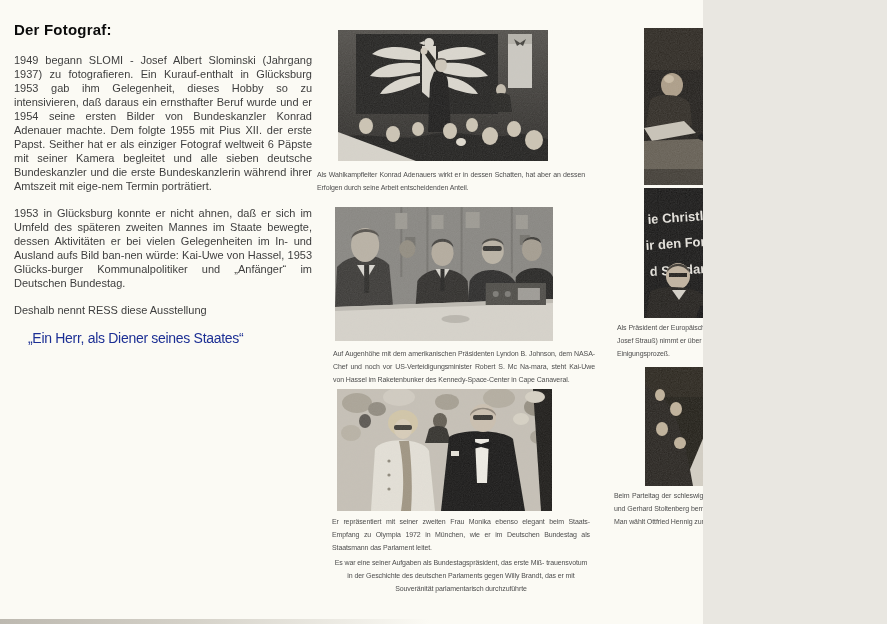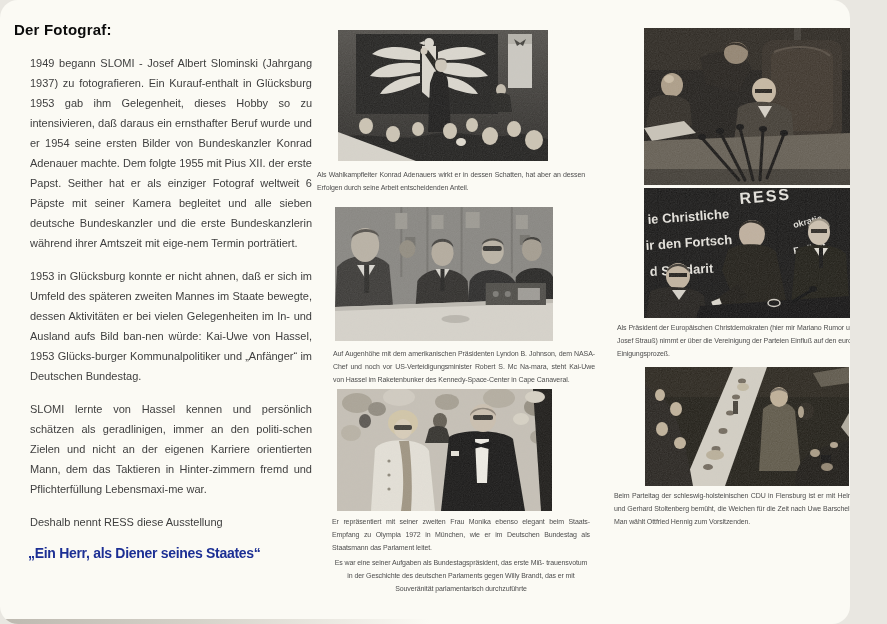--- a/index.html
+++ b/index.html
@@ -1,22 +1,22 @@
 <!DOCTYPE html>
 <html><head>
 <meta charset="utf-8">
 <style>
   html,body{margin:0;padding:0;background:#e9e7e1;}
-  .page{position:relative;width:850px;height:624px;background:#fbfaf4;overflow:hidden;
-        font-family:"Liberation Sans",sans-serif;border-radius:18px;}
+  .page{position:relative;width:703px;height:624px;background:#fbfaf4;overflow:hidden;
+        font-family:"Liberation Sans",sans-serif;}
   
   .leftcol{position:absolute;left:14px;top:21px;width:298px;color:#3e3e3e;}
   .heading{font-size:15px;font-weight:bold;color:#0b0b0b;margin:0 0 15px 0;letter-spacing:.2px;}
-  .leftcol p{margin:0 0 13px 16px;font-size:11px;line-height:20px;text-align:justify;}
-  .quote{margin:3px 0 0 14px;font-size:14px;font-weight:bold;color:#1c2f94;
+  .leftcol p{margin:0 0 13px 0;font-size:11px;line-height:14px;text-align:justify;}
+  .quote{margin:3px 0 0 14px;font-size:14px;font-weight:normal;color:#1c2f94;
          white-space:nowrap;letter-spacing:-.3px;}
   
   .photo{position:absolute;display:block;}
   .photo svg{display:block;width:100%;height:100%;}
   .caption{position:absolute;font-size:7px;line-height:13px;color:#4e4e4e;text-align:justify;letter-spacing:-.1px;}
   .caption p{margin:0 0 2px 0;}
   .caption .center{text-align:center;}
   .edge-shadow{position:absolute;left:0;bottom:0;height:5px;width:430px;opacity:.75;
      background:linear-gradient(to right,#a8a399 0%,#c8c4ba 45%,rgba(251,250,244,0) 100%);}
   .bannertext{font-family:"Liberation Sans",sans-serif;font-weight:bold;fill:#e9e6df;}
@@ -30,21 +30,20 @@
     <filter id="grain">
         <feTurbulence type="fractalNoise" baseFrequency="0.9" numOctaves="2"></feTurbulence>
       <feColorMatrix type="matrix" values="0 0 0 0 0.55  0 0 0 0 0.55  0 0 0 0 0.55  0.35 0.35 0.35 0 0"></feColorMatrix>
     </filter>
   </svg>
 
   <div class="leftcol">
     <h1 class="heading">Der Fotograf:</h1>
     <p>1949 begann SLOMI - Josef Albert Slominski (Jahrgang 1937) zu fotografieren. Ein Kurauf-enthalt in Glücksburg 1953 gab ihm Gelegenheit, dieses Hobby so zu intensivieren, daß daraus ein ernsthafter Beruf wurde und er 1954 seine ersten Bilder von Bundeskanzler Konrad Adenauer machte. Dem folgte 1955 mit Pius XII. der erste Papst. Seither hat er als einziger Fotograf weltweit 6 Päpste mit seiner Kamera begleitet und alle sieben deutsche Bundeskanzler und die erste Bundeskanzlerin während ihrer Amtszeit mit eige-nem Termin porträtiert.</p>
     <p>1953 in Glücksburg konnte er nicht ahnen, daß er sich im Umfeld des späteren zweiten Mannes im Staate bewegte, dessen Aktivitäten er bei vielen Gelegenheiten im In- und Ausland aufs Bild ban-nen würde: Kai-Uwe von Hassel, 1953 Glücks-burger Kommunalpolitiker und „Anfänger“ im Deutschen Bundestag.</p>
-    <p>SLOMI lernte von Hassel kennen und persönlich schätzen als geradlinigen, immer an den politi-schen Zielen und nicht an der eigenen Karriere orientierten Mann, dem das Taktieren in Hinter-zimmern fremd und Pflichterfüllung Lebensmaxi-me war.</p>
     <p>Deshalb nennt RESS diese Ausstellung</p>
     <div class="quote">„Ein Herr, als Diener seines Staates“</div>
   </div>
 
   <div class="photo" style="left:338px;top:30px;width:210px;height:131px">
     <svg viewBox="0 0 210 131" preserveAspectRatio="none">
       <defs>
           <linearGradient id="m1bg" x1="0" y1="0" x2="0" y2="1">
         <stop offset="0" stop-color="#4a4742"></stop>
             <stop offset="1" stop-color="#22201d"></stop>

